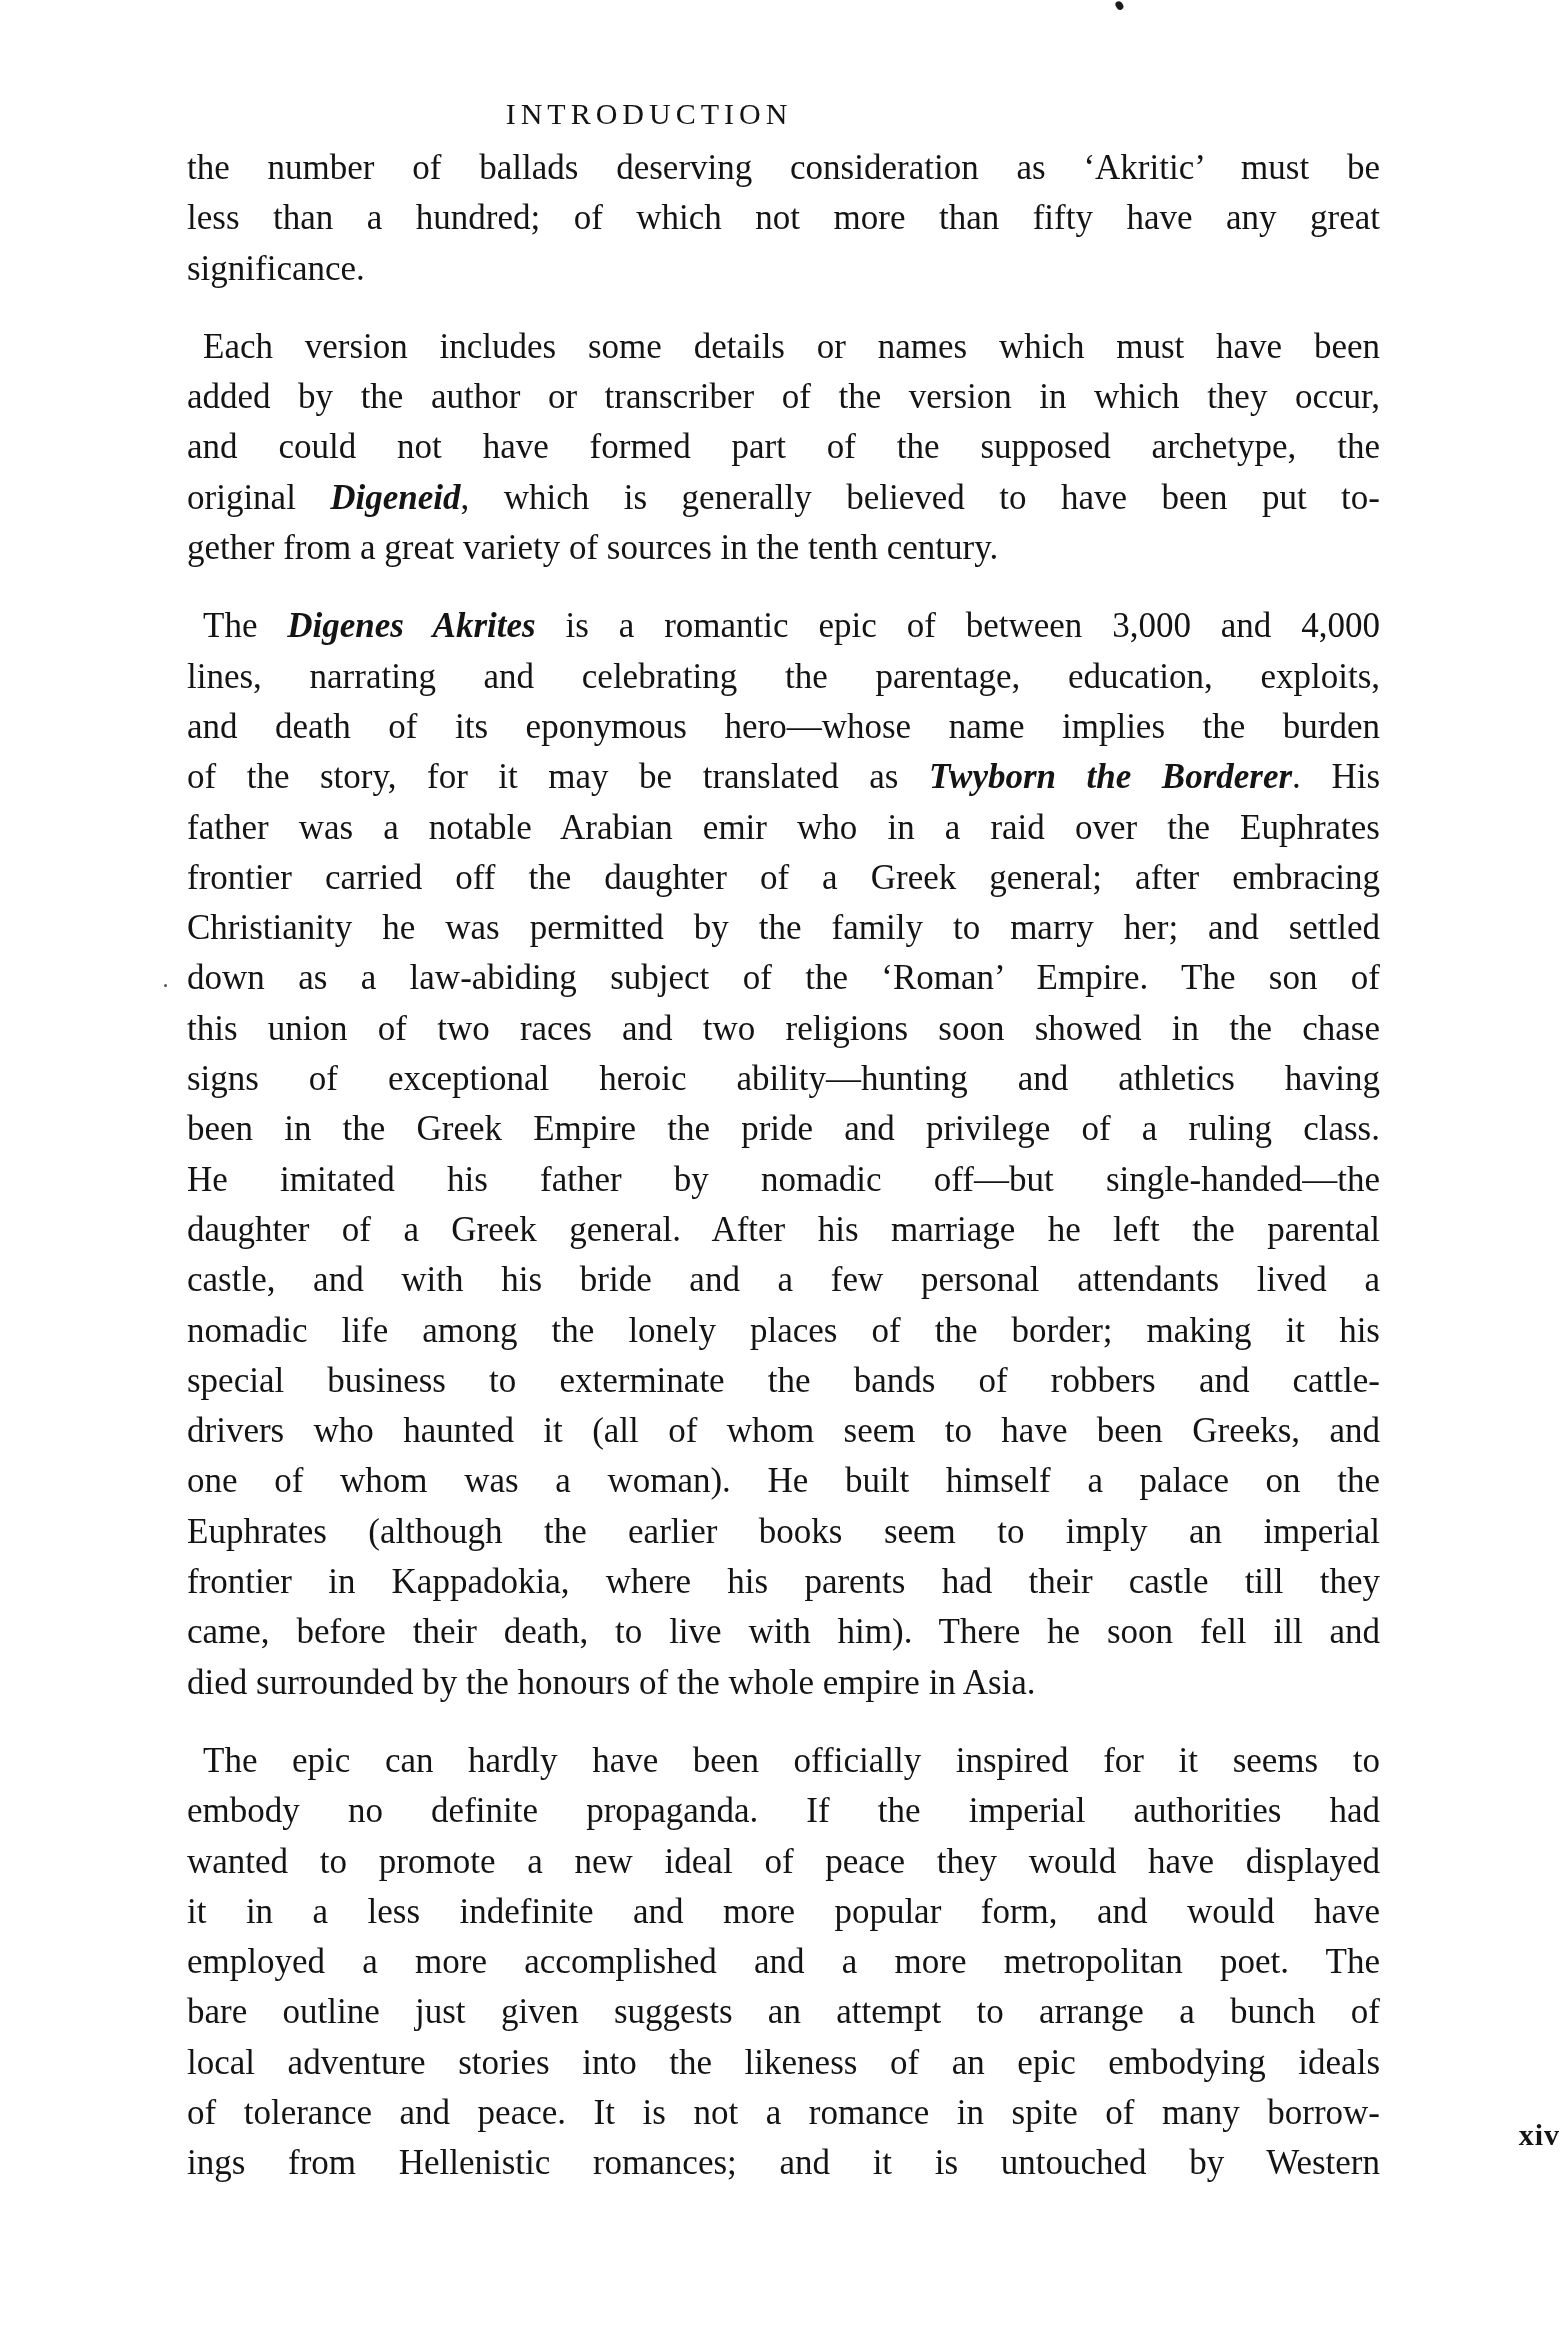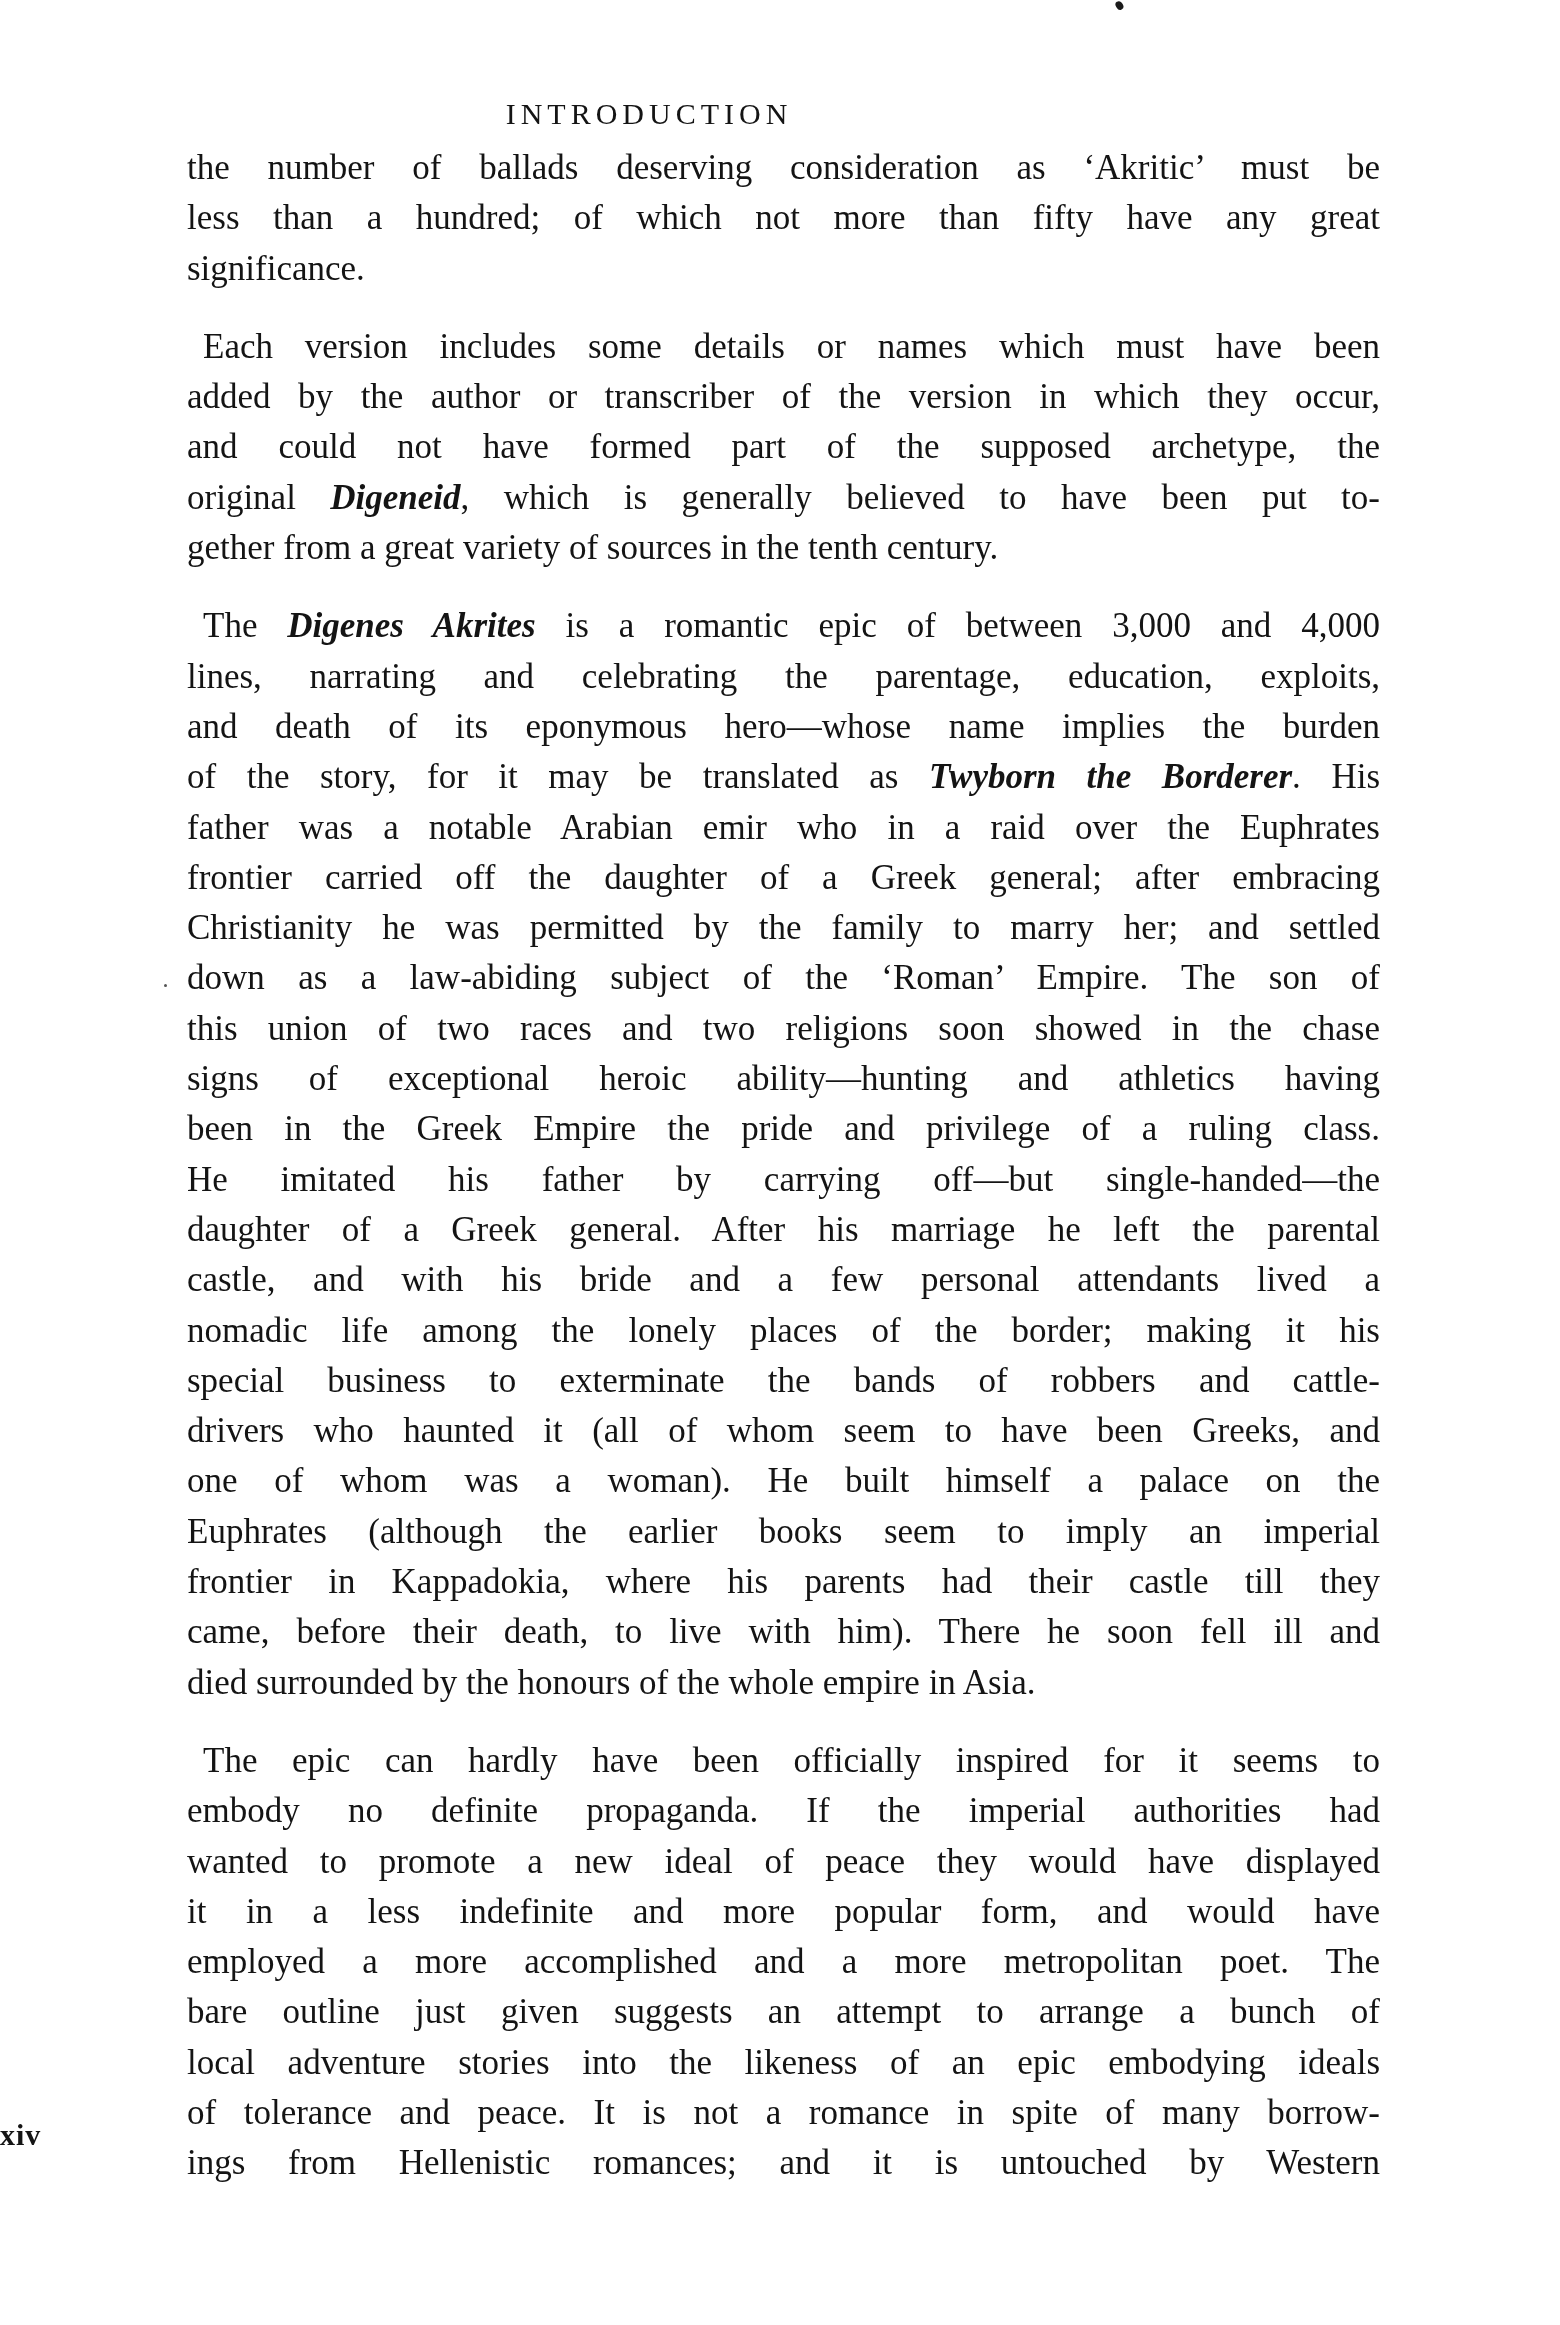--- a/index.html
+++ b/index.html
@@ -70,21 +70,21 @@
   }
   .line em {
     font-style: italic;
     font-weight: bold;
   }
   .folio {
     position: absolute;
     left: 0;
     width: 1560px;
     top: 2118px;
-    text-align: left;
+    text-align: right;
     font-size: 30px;
     font-weight: bold;
     letter-spacing: 1px;
   }
 </style>
 </head>
 <body>
 
 <div class="stray-mark"></div>
 <div class="stray-dot"></div>
@@ -109,21 +109,21 @@
       <span class="line">lines, narrating and celebrating the parentage, education, exploits,</span>
       <span class="line">and death of its eponymous hero—whose name implies the burden</span>
       <span class="line">of the story, for it may be translated as <em>Twyborn the Borderer</em>. His</span>
       <span class="line">father was a notable Arabian emir who in a raid over the Euphrates</span>
       <span class="line">frontier carried off the daughter of a Greek general; after embracing</span>
       <span class="line">Christianity he was permitted by the family to marry her; and settled</span>
       <span class="line">down as a law-abiding subject of the ‘Roman’ Empire. The son of</span>
       <span class="line">this union of two races and two religions soon showed in the chase</span>
       <span class="line">signs of exceptional heroic ability—hunting and athletics having</span>
       <span class="line">been in the Greek Empire the pride and privilege of a ruling class.</span>
-      <span class="line">He imitated his father by carrying off—but single-handed—the</span>
+      <span class="line">He imitated his father by nomadic off—but single-handed—the</span>
       <span class="line">daughter of a Greek general. After his marriage he left the parental</span>
       <span class="line">castle, and with his bride and a few personal attendants lived a</span>
       <span class="line">nomadic life among the lonely places of the border; making it his</span>
       <span class="line">special business to exterminate the bands of robbers and cattle-</span>
       <span class="line">drivers who haunted it (all of whom seem to have been Greeks, and</span>
       <span class="line">one of whom was a woman). He built himself a palace on the</span>
       <span class="line">Euphrates (although the earlier books seem to imply an imperial</span>
       <span class="line">frontier in Kappadokia, where his parents had their castle till they</span>
       <span class="line">came, before their death, to live with him). There he soon fell ill and</span>
       <span class="line last">died surrounded by the honours of the whole empire in Asia.</span>

